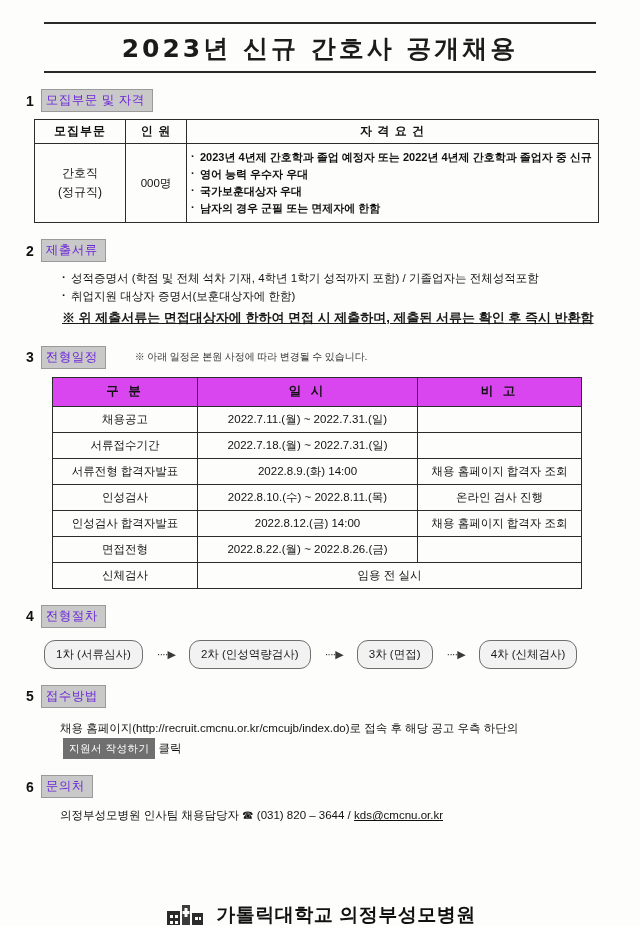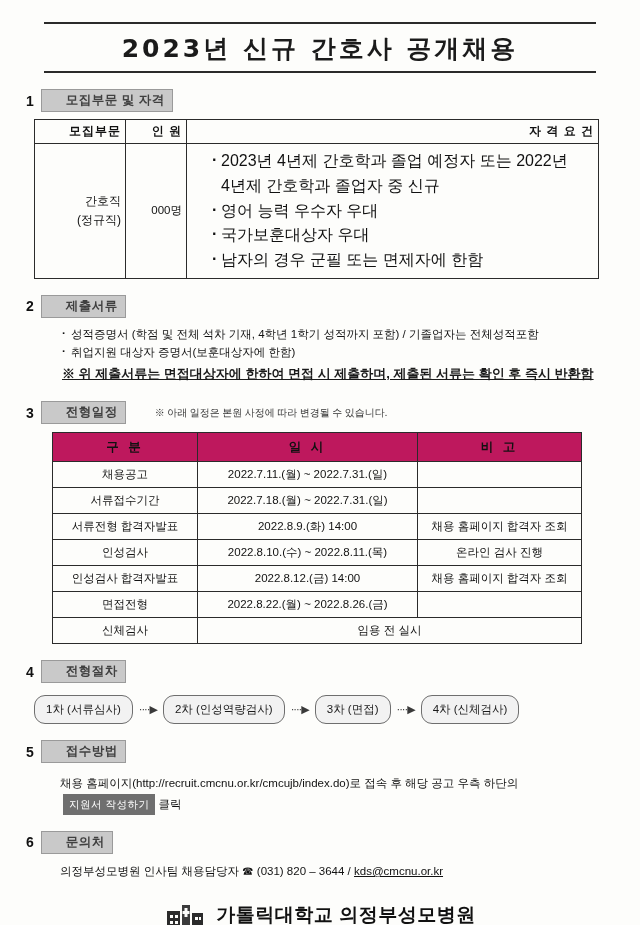--- a/index.html
+++ b/index.html
@@ -51,57 +51,58 @@
     gap:7px;
   }
   .sec-num{
     font-size:14px;
     font-weight:700;
     color:#111;
   }
   .sec-label{
     display:inline-block;
     background:#c9c9c9;
-    color:#404040;
+    color:#6d28d9;
     font-size:12.5px;
-    font-weight:700;
-    padding:2px 7px 2px 24px;
+    font-weight:400;
+    padding:2px 7px 2px 4px;
     border:1px solid #9a9a9a;
     letter-spacing:0.5px;
   }
   .sec-note{
     font-size:10px;
     color:#333;
     margin-left:22px;
     font-family:Liberation Serif, serif;
   }
 
   
   table{border-collapse:collapse;}
   .tbl1{
     margin:7px 0 0 34px;
     width:565px;
     font-size:11.5px;
   }
   .tbl1 th,.tbl1 td{
     border:1px solid #2b2b2b;
     padding:3px 4px;
-    text-align:right;
+    text-align:center;
     vertical-align:middle;
   }
   .tbl1 th{
     font-weight:700;
     font-size:12px;
     letter-spacing:1px;
   }
   .tbl1 .qual{
     text-align:left;
-    padding:5px 25px;
+    padding:5px 4px;
     line-height:1.52;
-    font-size:16px;
+    font-size:11px;
+    font-weight:bold;
   }
   .tbl1 .job{
     line-height:1.6;
     font-size:12px;
   }
 
   
   .bul{margin:0;padding:0;list-style:none;}
   .bul li{
     position:relative;
@@ -136,33 +137,33 @@
     font-size:11.5px;
   }
   .tbl2 th,.tbl2 td{
     border:1px solid #2b2b2b;
     padding:3px 2px;
     text-align:center;
     vertical-align:middle;
     height:19px;
   }
   .tbl2 thead th{
-    background:#be185d;
+    background:#d946ef;
     font-weight:700;
     font-size:12.5px;
     letter-spacing:3px;
     height:22px;
   }
 
   
   .flow{
-    margin:12px 0 0 34px;
+    margin:12px 0 0 44px;
     display:flex;
     align-items:center;
-    gap:0px;
+    gap:8px;
     font-size:11.5px;
   }
   .step{
     border:1px solid #6e6e6e;
     border-radius:11px;
     padding:6px 11px;
     background:#f2f2f2;
     white-space:nowrap;
     color:#1a1a1a;
   }

